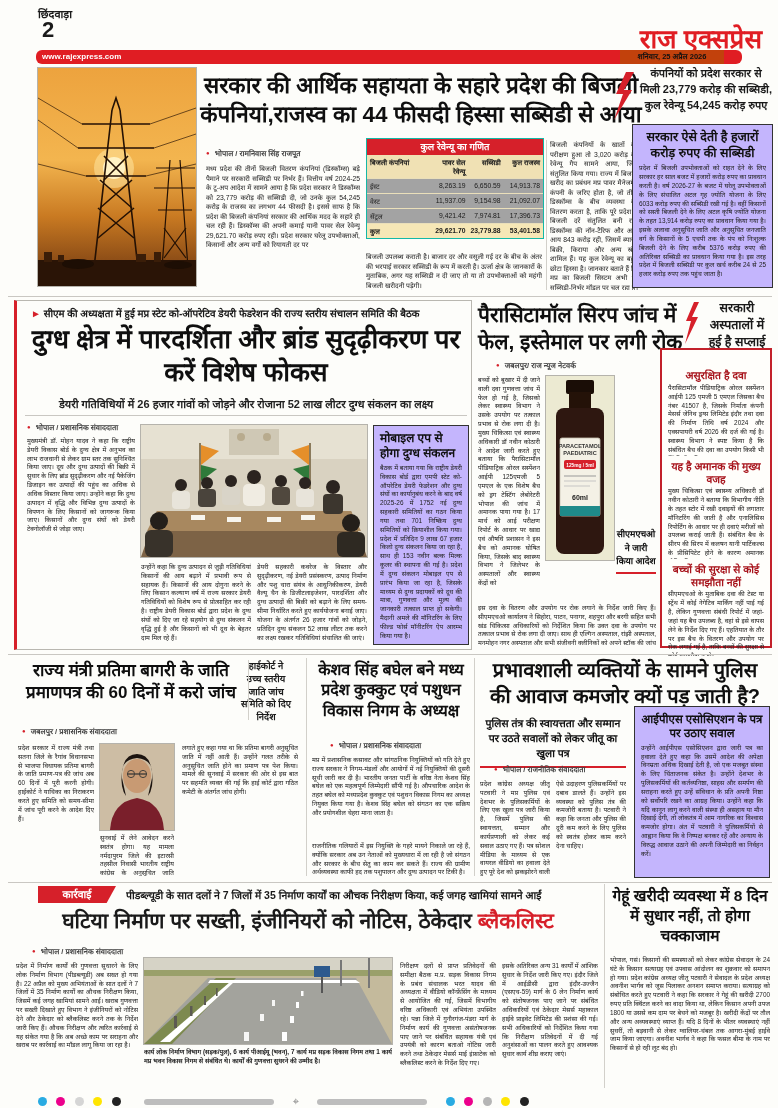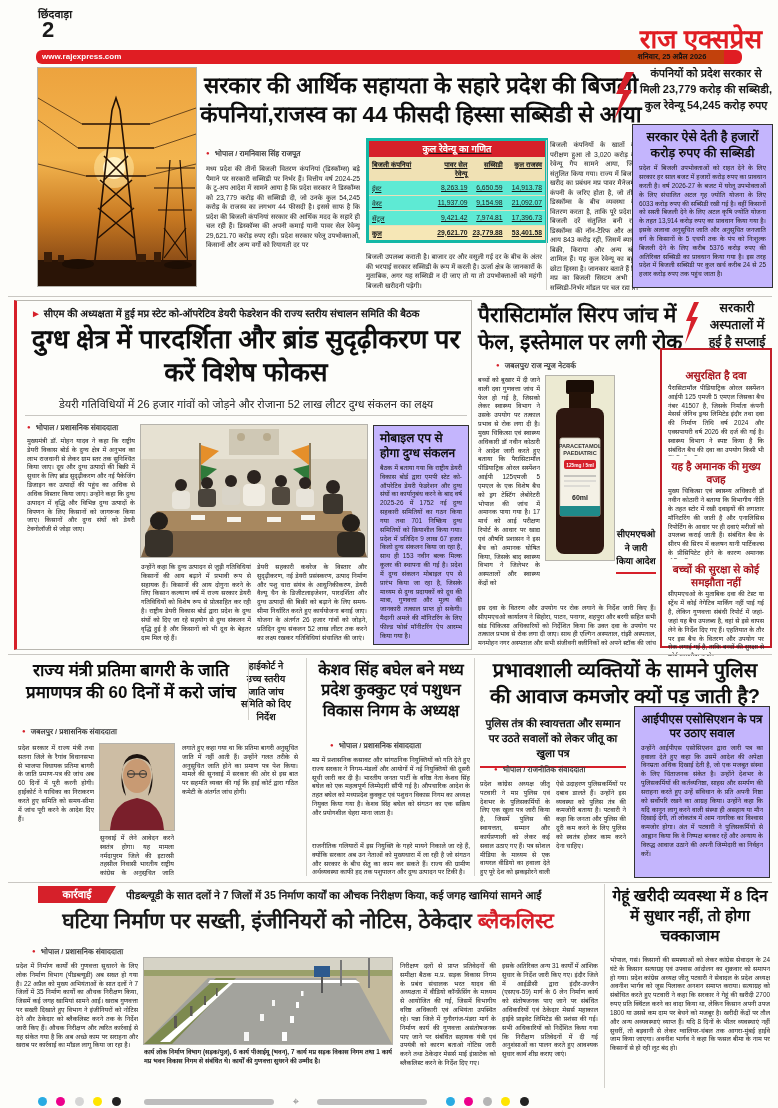--- a/index.html
+++ b/index.html
@@ -17,37 +17,37 @@
   
   .city{font-size:11px;font-weight:bold;}
   .pagenum{font-size:22px;font-weight:800;}
   .section-title{font-size:35px;font-weight:800;text-align:center;letter-spacing:-1px;}
   .brand{font-size:26px;font-weight:800;color:#e01d23;text-align:right;}
   .redbar{background:#e01d23;height:14px;border-radius:6px;}
   .redbar .site{color:#fff;font-size:8px;font-weight:bold;line-height:14px;padding-left:6px;}
   .datebox{position:absolute;right:18px;top:0;width:104px;height:14px;background:#c2410c;
            font-size:7.5px;font-weight:bold;color:#111;text-align:center;line-height:14px;}
   
-  .rev-table{border:3px solid #14b8a6;background:#5eead4;font-size:6.8px;text-decoration:underline;}
+  .rev-table{border:1px solid #14b8a6;background:#a3a3a3;font-size:6.8px;}
   .rev-title{background:#d6202a;color:#fff;font-weight:bold;font-size:9.5px;text-align:center;line-height:16px;height:16px;}
   .rev-row{display:flex;border-top:1px solid #eadfba;}
   .rev-row.hd{background:#f0e1b4;font-weight:bold;border-top:none;}
   .rev-row .c0{width:34%;padding:2.5px 3px;text-align:left;}
   .rev-row .c1{width:24%;padding:2.5px 2px;text-align:right;}
   .rev-row .c2{width:20%;padding:2.5px 2px;text-align:right;}
   .rev-row .c3{width:22%;padding:2.5px 3px;text-align:right;}
   .rev-row.total{font-weight:bold;background:#f6e7b6;}
   
   .box-dark{border:1.5px solid #333;background:#c4b5fd;padding:5px 6px;box-sizing:border-box;}
   .box-red{border:2px solid #c2202a;background:#fffefb;padding:4px 6px;box-sizing:border-box;}
   .box-title{font-weight:800;text-align:center;color:#111;}
   .box-title-red{font-weight:800;text-align:center;color:#a8151d;}
   .dairy-wrap{border:1px solid #b9b7b0;border-left:3px solid #d6202a;background:#fdfdfa;box-sizing:border-box;}
   .kicker{font-size:10px;font-weight:bold;color:#1a1a1a;white-space:nowrap;overflow:hidden;}
-  .deck{font-size:11px;font-weight:normal;text-align:center;color:#222;}
+  .deck{font-size:11px;font-weight:bold;text-align:center;color:#222;}
   .subhead-red{font-size:10.5px;font-weight:800;text-align:center;color:#111;border-bottom:2px solid #d6202a;padding-bottom:4px;line-height:1.45;}
   .action-label{background:#d6202a;color:#fff;font-size:10.5px;font-weight:800;text-align:center;line-height:17px;
                 clip-path:polygon(0 0,100% 0,88% 100%,0 100%);}
   .caption-side{font-size:9px;font-weight:800;text-align:center;color:#111;line-height:1.5;border-bottom:2px solid #d6202a;padding-bottom:3px;}
   .reg-dot{width:9px;height:9px;border-radius:50%;display:inline-block;margin-right:5px;vertical-align:middle;}
   .reg-bar{height:6px;background:#bdbdbd;border-radius:3px;display:inline-block;vertical-align:middle;}
   .photo-frame{outline:1px solid #b5b3ac;}
 </style>
 </head>
 <body>

